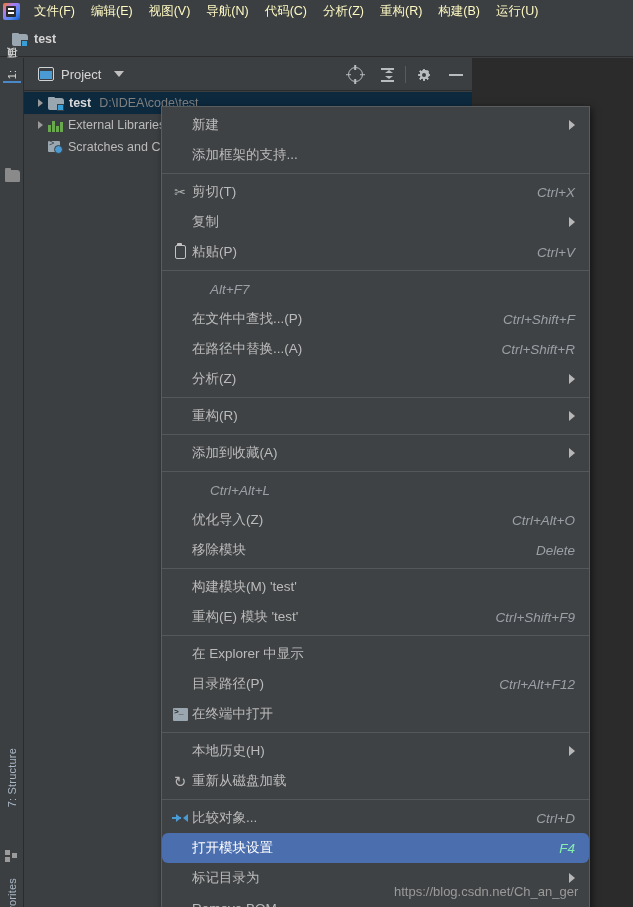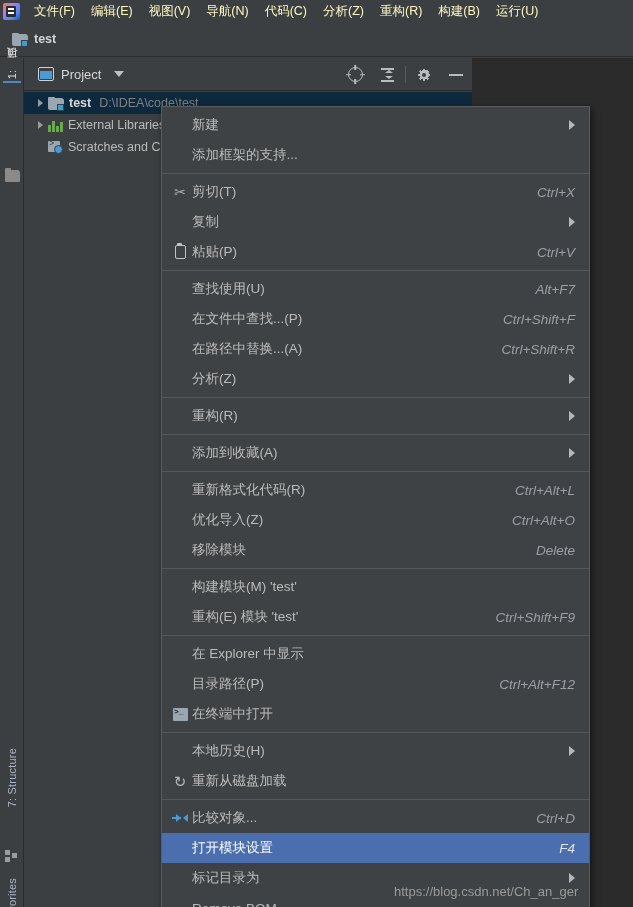--- a/index.html
+++ b/index.html
@@ -193,22 +193,22 @@
     background:#3f4244; border:1px solid #5a5d5e;
     box-shadow: 2px 2px 7px rgba(0,0,0,.55);
     padding: 3px 0 3px 0;
     z-index: 50;
   }
   .mi {
     position:relative; height:30px; display:flex; align-items:center;
     padding-left: 6px; padding-right: 14px; font-size:13.5px; color:#bbbbbb;
     white-space: nowrap;
   }
-  .mi.sel { background:#4b6eaf; color:#ffffff; }
-  .mi.sel .mi-acc { color:#e5e5e5;text-align:right; }
+  .mi.sel { background:#4b6eaf; color:#ffffff;border-radius:6px; }
+  .mi.sel .mi-acc { color:#86efac;text-align:right; }
   .mi-ico { width:24px; flex:none; display:flex; align-items:center; justify-content:center; }
   .mi-text { flex: 1 1 auto; }
   .mi-acc { color:#9aa0a6; font-size:13.5px; margin-left:18px;font-style:italic; }
   .mi-arrow {
     width:0;height:0;border-top:5px solid transparent;border-bottom:5px solid transparent;
     border-left:6px solid #b7b7b7; margin-left:16px;
   }
   .msep { height:1px; background:#555859; margin:3px 0; }
 
   
@@ -382,21 +382,20 @@
       <span class="mi-ico">
           <span class="ic-clipboard"></span>
         </span>
       <span class="mi-text">粘贴(P)</span>
       <span class="mi-acc">Ctrl+V</span>
     </div>
     <div class="msep"></div>
 
     <div class="mi">
       <span class="mi-ico"></span>
-      <span class="mi-text">查找使用(U)</span>
       <span class="mi-acc">Alt+F7</span>
     </div>
     <div class="mi">
       <span class="mi-ico"></span>
       <span class="mi-text">在文件中查找...(P)</span>
       <span class="mi-acc">Ctrl+Shift+F</span>
     </div>
     <div class="mi">
       <span class="mi-ico"></span>
       <span class="mi-text">在路径中替换...(A)</span>
@@ -418,21 +417,20 @@
 
     <div class="mi">
       <span class="mi-ico"></span>
       <span class="mi-text">添加到收藏(A)</span>
       <span class="mi-arrow"></span>
     </div>
     <div class="msep"></div>
 
     <div class="mi">
       <span class="mi-ico"></span>
-      <span class="mi-text">重新格式化代码(R)</span>
       <span class="mi-acc">Ctrl+Alt+L</span>
     </div>
     <div class="mi">
       <span class="mi-ico"></span>
       <span class="mi-text">优化导入(Z)</span>
       <span class="mi-acc">Ctrl+Alt+O</span>
     </div>
     <div class="mi">
       <span class="mi-ico"></span>
       <span class="mi-text">移除模块</span>

